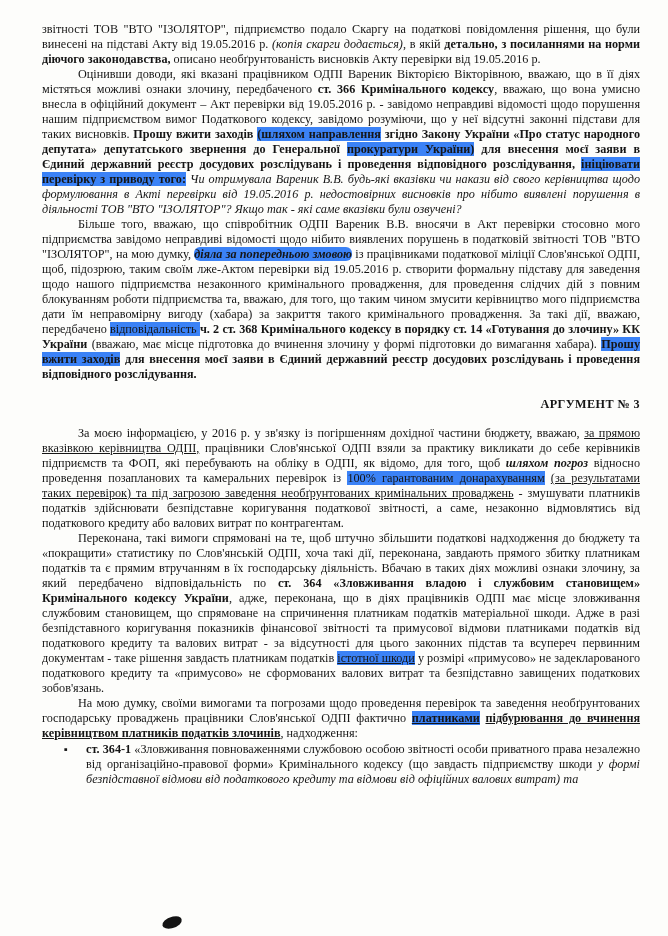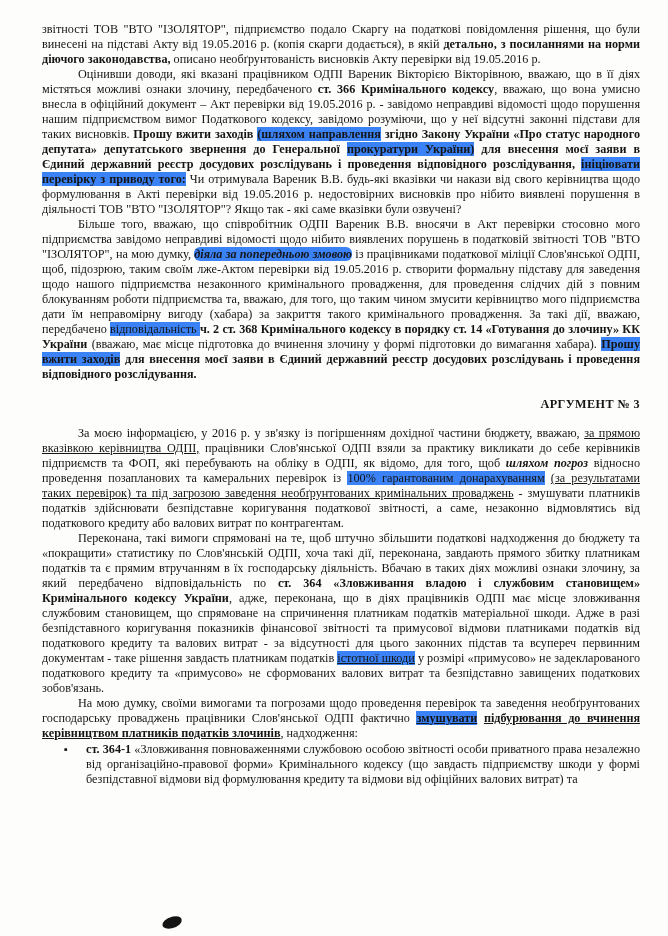--- a/index.html
+++ b/index.html
@@ -36,21 +36,21 @@
     padding-left: 44px;
     text-indent: 0;
     margin-top: 1px;
   }
   .doc p.bullet .marker {
     position: absolute;
     left: 22px; top: 0;
     font-size: 11px;
   }
   .b { font-weight: bold; }
-  .i { }
+  .i { font-style: italic; }
   .u { text-decoration: underline; }
   .h { background: #3b82f6; }
   .b.i { font-weight: bold; font-style: italic; border-radius: 6px; }
   .ink-blot {
     position: absolute;
     left: 162px; top: 917px;
     width: 20px; height: 11px;
     background: #141414;
     border-radius: 60% 40% 55% 45%;
     transform: rotate(-14deg);
@@ -60,17 +60,17 @@
 <body>
 
 <div class="page">
   <div class="doc">
       <p class="body"><span>звітності ТОВ "ВТО "ІЗОЛЯТОР", підприємство подало Скаргу на податкові повідомлення рішення, що були винесені на підставі Акту від 19.05.2016 р. </span><span class="i">(копія скарги додається)</span><span>, в якій </span><span class="b">детально, з посиланнями на норми діючого законодавства,</span><span> описано необґрунтованість висновків Акту перевірки від 19.05.2016 р.</span></p>
       <p class="body indent"><span>Оцінивши доводи, які вказані працівником ОДПІ Вареник Вікторією Вікторівною, вважаю, що в її діях містяться можливі ознаки злочину, передбаченого </span><span class="b">ст. 366 Кримінального кодексу</span><span>, вважаю, що вона умисно внесла в офіційний документ – Акт перевірки від 19.05.2016 р. - завідомо неправдиві відомості щодо порушення нашим підприємством вимог Податкового кодексу, завідомо розуміючи, що у неї відсутні законні підстави для таких висновків. </span><span class="b">Прошу вжити заходів </span><span class="b h">(шляхом направлення</span><span class="b"> згідно Закону України «Про статус народного депутата» депутатського звернення до Генеральної </span><span class="b h">прокуратури України)</span><span class="b"> для внесення моєї заяви в Єдиний державний реєстр досудових розслідувань і проведення відповідного розслідування, </span><span class="b h">ініціювати перевірку з приводу того:</span><span> </span><span class="i">Чи отримувала Вареник В.В. будь-які вказівки чи накази від свого керівництва щодо формулювання в Акті перевірки від 19.05.2016 р. недостовірних висновків про нібито виявлені порушення в діяльності ТОВ "ВТО "ІЗОЛЯТОР"? Якщо так - які саме вказівки були озвучені?</span></p>
       <p class="body indent"><span>Більше того, вважаю, що співробітник ОДПІ Вареник В.В. вносячи в Акт перевірки стосовно мого підприємства завідомо неправдиві відомості щодо нібито виявлених порушень в податковій звітності ТОВ "ВТО "ІЗОЛЯТОР", на мою думку, </span><span class="b i h">діяла за попередньою змовою</span><span> із працівниками податкової міліції Слов'янської ОДПІ, щоб, підозрюю, таким своїм лже-Актом перевірки від 19.05.2016 р. створити формальну підставу для заведення щодо нашого підприємства незаконного кримінального провадження, для проведення слідчих дій з повним блокуванням роботи підприємства та, вважаю, для того, що таким чином змусити керівництво мого підприємства дати їм неправомірну вигоду (хабара) за закриття такого кримінального провадження. За такі дії, вважаю, передбачено </span><span class="h">відповідальність </span><span class="b">ч. 2 ст. 368 Кримінального кодексу в порядку ст. 14 «Готування до злочину» КК України</span><span> (вважаю, має місце підготовка до вчинення злочину у формі підготовки до вимагання хабара). </span><span class="b h">Прошу вжити заходів</span><span class="b"> для внесення моєї заяви в Єдиний державний реєстр досудових розслідувань і проведення відповідного розслідування.</span></p>
       <p class="heading"><span class="b">АРГУМЕНТ № 3</span></p>
       <p class="body indent"><span>За моєю інформацією, у 2016 р. у зв'язку із погіршенням дохідної частини бюджету, вважаю, </span><span class="u">за прямою вказівкою керівництва ОДПІ,</span><span> працівники Слов'янської ОДПІ взяли за практику викликати до себе керівників підприємств та ФОП, які перебувають на обліку в ОДПІ, як відомо, для того, щоб </span><span class="b i">шляхом погроз</span><span> відносно проведення позапланових та камеральних перевірок із </span><span class="h">100% гарантованим донарахуванням</span><span> </span><span class="u">(за результатами таких перевірок)</span><span class="u"> та під загрозою заведення необґрунтованих кримінальних проваджень</span><span> - змушувати платників податків здійснювати безпідставне коригування податкової звітності, а саме, незаконно відмовлятись від податкового кредиту або валових витрат по контрагентам.</span></p>
       <p class="body indent"><span>Переконана, такі вимоги спрямовані  на те, щоб штучно збільшити податкові надходження до бюджету та «покращити» статистику по Слов'янській ОДПІ, хоча такі дії, переконана, завдають прямого збитку платникам податків та є прямим втручанням в їх господарську діяльність. Вбачаю в таких діях можливі ознаки злочину, за який передбачено відповідальність по </span><span class="b">ст. 364 «Зловживання владою і службовим становищем» Кримінального кодексу України</span><span>, адже, переконана, що в діях працівників ОДПІ має місце зловживання службовим становищем, що спрямоване на спричинення платникам податків матеріальної шкоди. Адже в разі безпідставного коригування показників фінансової звітності та примусової відмови платниками податків від податкового кредиту та валових витрат - за відсутності для цього законних підстав та всупереч первинним документам - таке рішення завдасть платникам податків </span><span class="u h">істотної шкоди</span><span> у розмірі «примусово» не задекларованого податкового кредиту та «примусово» не сформованих валових витрат та безпідставно завищених податкових зобов'язань.</span></p>
-      <p class="body indent"><span>На мою думку, своїми вимогами та погрозами щодо проведення перевірок та заведення необґрунтованих господарську проваджень працівники Слов'янської ОДПІ фактично </span><span class="b u h">змушувати</span><span> </span><span class="b u">підбурювання до вчинення керівництвом платників податків злочинів</span><span>, надходження:</span></p>
-      <p class="bullet"><span class="marker">▪</span><span class="b">ст. 364-1</span><span> «Зловживання повноваженнями службовою особою звітності особи приватного права незалежно від організаційно-правової форми» Кримінального кодексу (що завдасть підприємству шкоди </span><span class="i">у формі безпідставної відмови від формулювання кредиту та відмови від офіційних валових витрат) та</span></p>
+      <p class="body indent"><span>На мою думку, своїми вимогами та погрозами щодо проведення перевірок та заведення необґрунтованих господарську проваджень працівники Слов'янської ОДПІ фактично </span><span class="b u h">платниками</span><span> </span><span class="b u">підбурювання до вчинення керівництвом платників податків злочинів</span><span>, надходження:</span></p>
+      <p class="bullet"><span class="marker">▪</span><span class="b">ст. 364-1</span><span> «Зловживання повноваженнями службовою особою звітності особи приватного права незалежно від організаційно-правової форми» Кримінального кодексу (що завдасть підприємству шкоди </span><span class="i">у формі безпідставної відмови від податкового кредиту та відмови від офіційних валових витрат) та</span></p>
     </div>
   <div class="ink-blot"></div>
 </div>
 
 </body></html>

